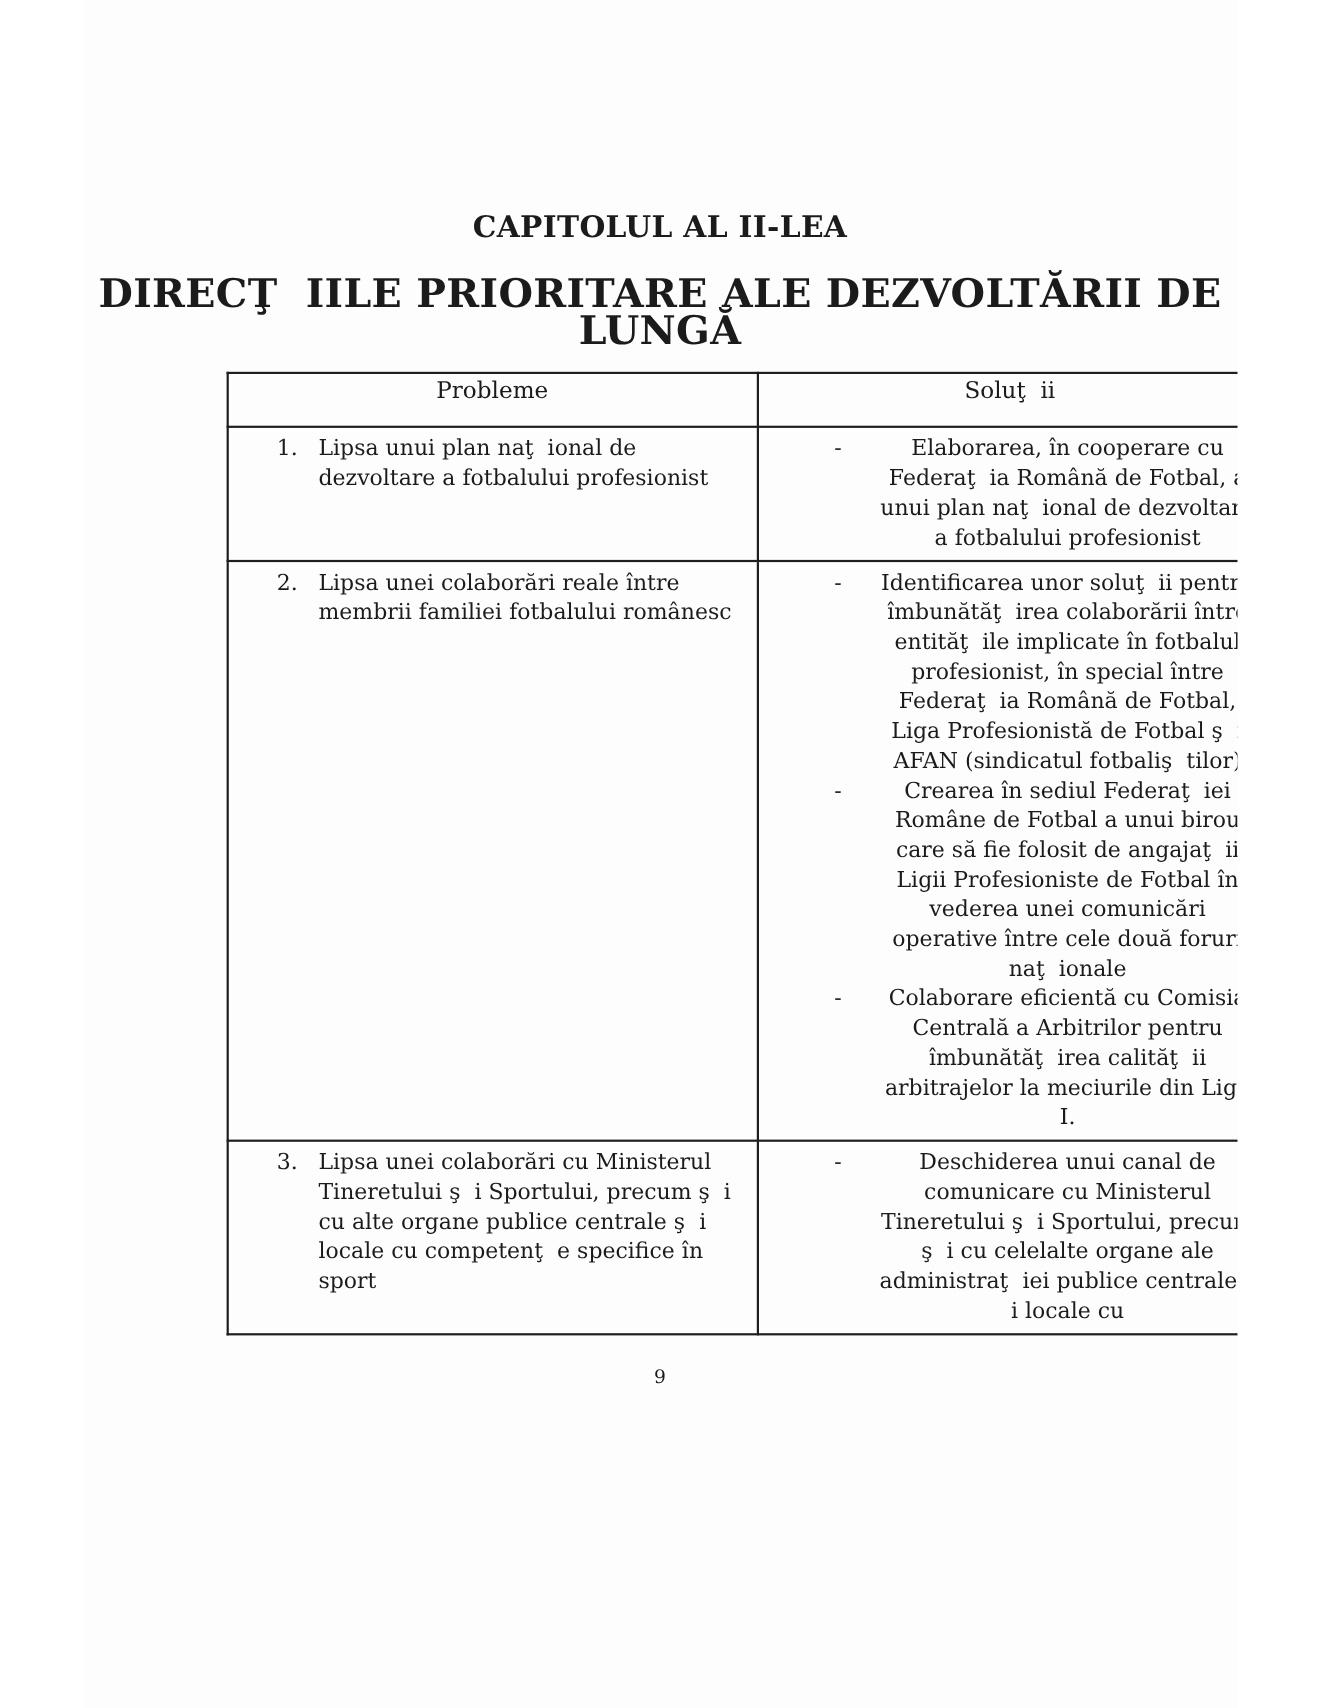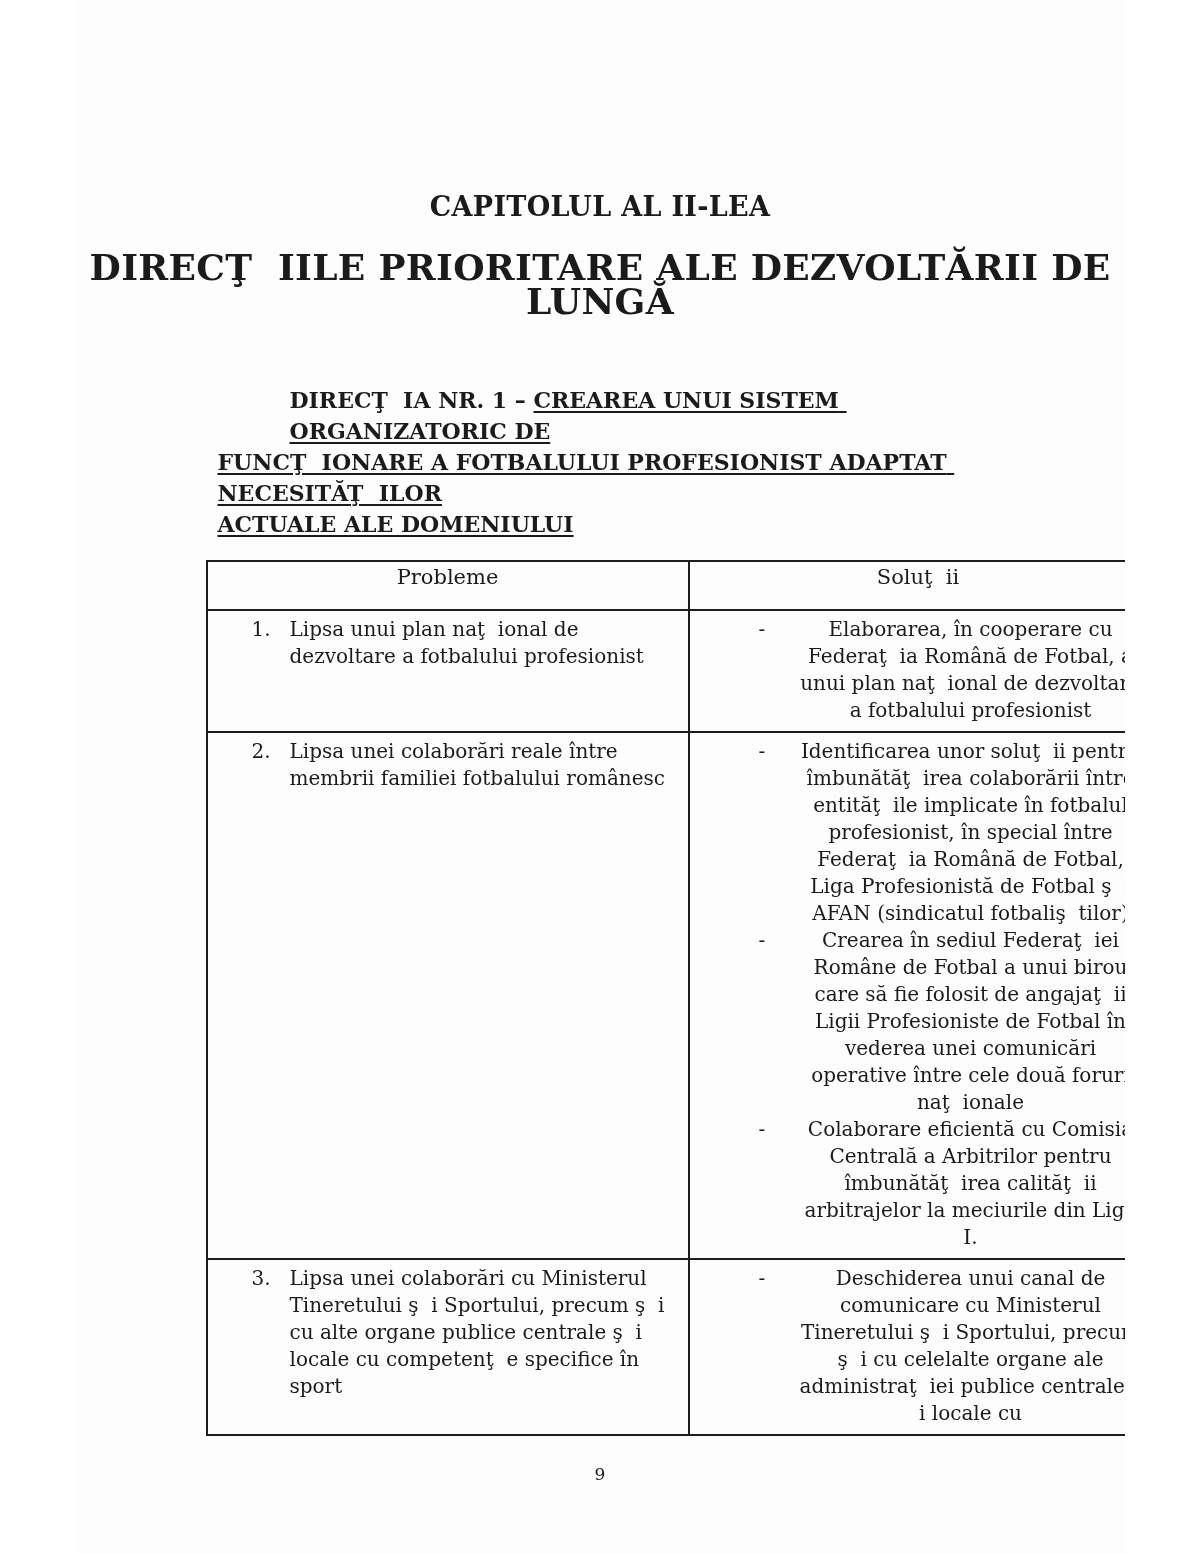--- a/index.html
+++ b/index.html
@@ -88,25 +88,20 @@
 <body>
 
 <div class="page">
 
   <h1 class="doc-title">CAPITOLUL AL II-LEA</h1>
 
   <div class="doc-subtitle">
     <div class="line">DIRECŢ  IILE PRIORITARE ALE DEZVOLTĂRII DE LUNGĂ</div>
   </div>
 
-  <div class="section-heading">
-    <div class="line indent"><span>DIRECŢ  IA NR. 1 – </span><span class="underlined">CREAREA UNUI SISTEM ORGANIZATORIC DE</span></div>
-    <div class="line"><span class="underlined">FUNCŢ  IONARE A FOTBALULUI PROFESIONIST ADAPTAT NECESITĂŢ  ILOR</span></div>
-    <div class="line"><span class="underlined">ACTUALE ALE DOMENIULUI</span></div>
-  </div>
 
   <table class="problems-table">
     <colgroup>
       <col class="col-problem">
       <col class="col-solution">
     </colgroup>
     <thead>
       <tr>
         <th>Probleme</th>
         <th>Soluţ  ii</th>

